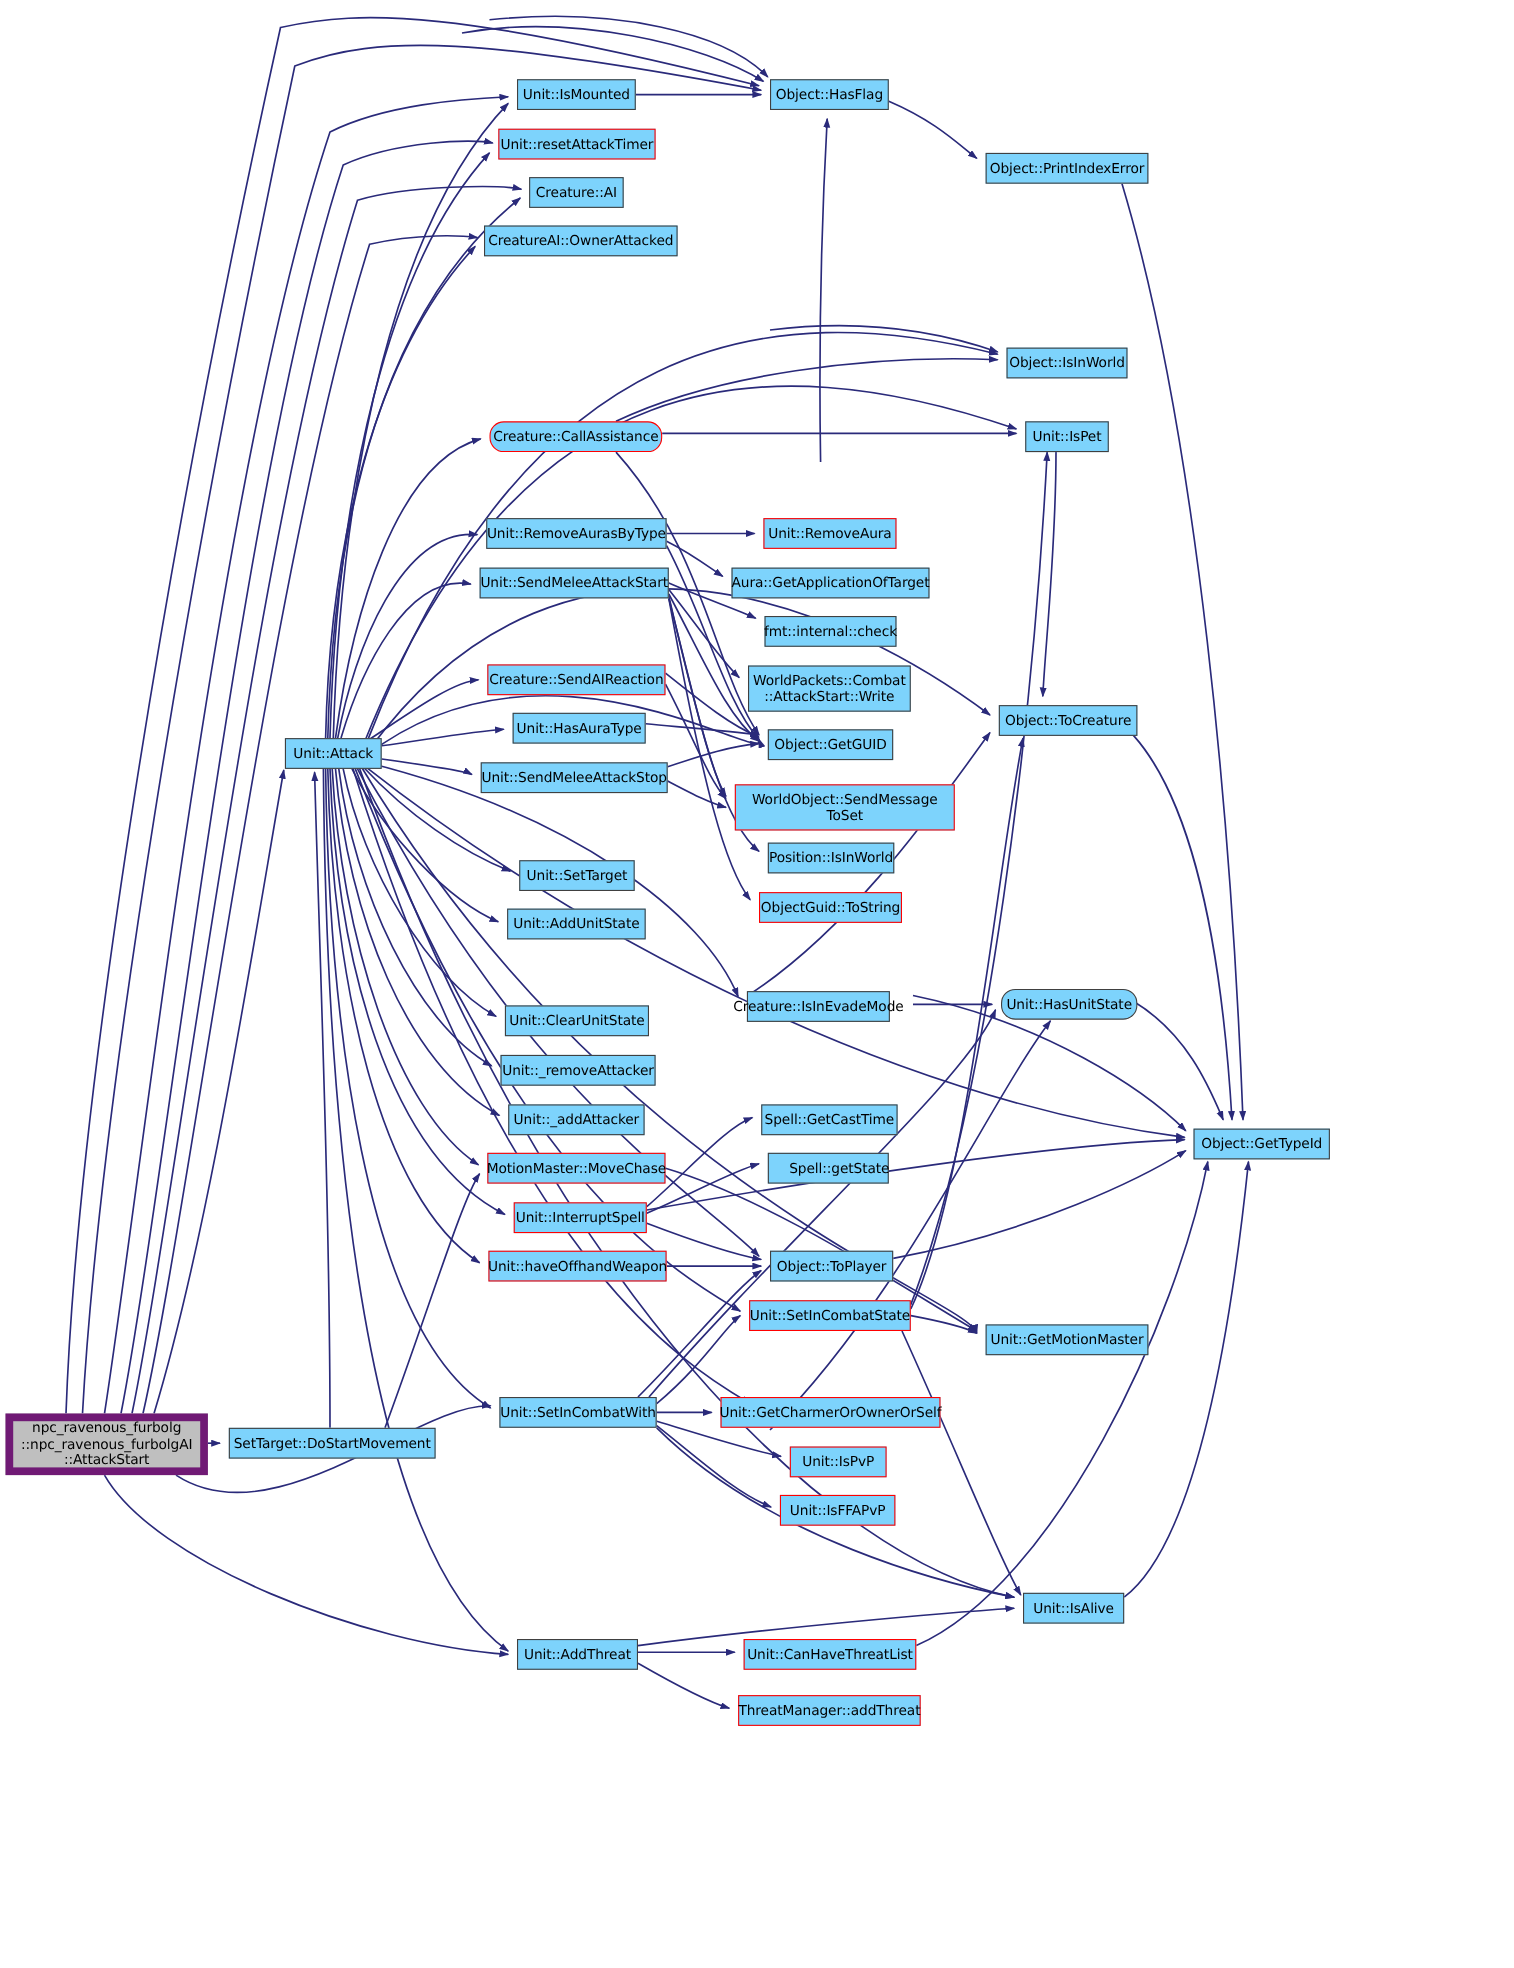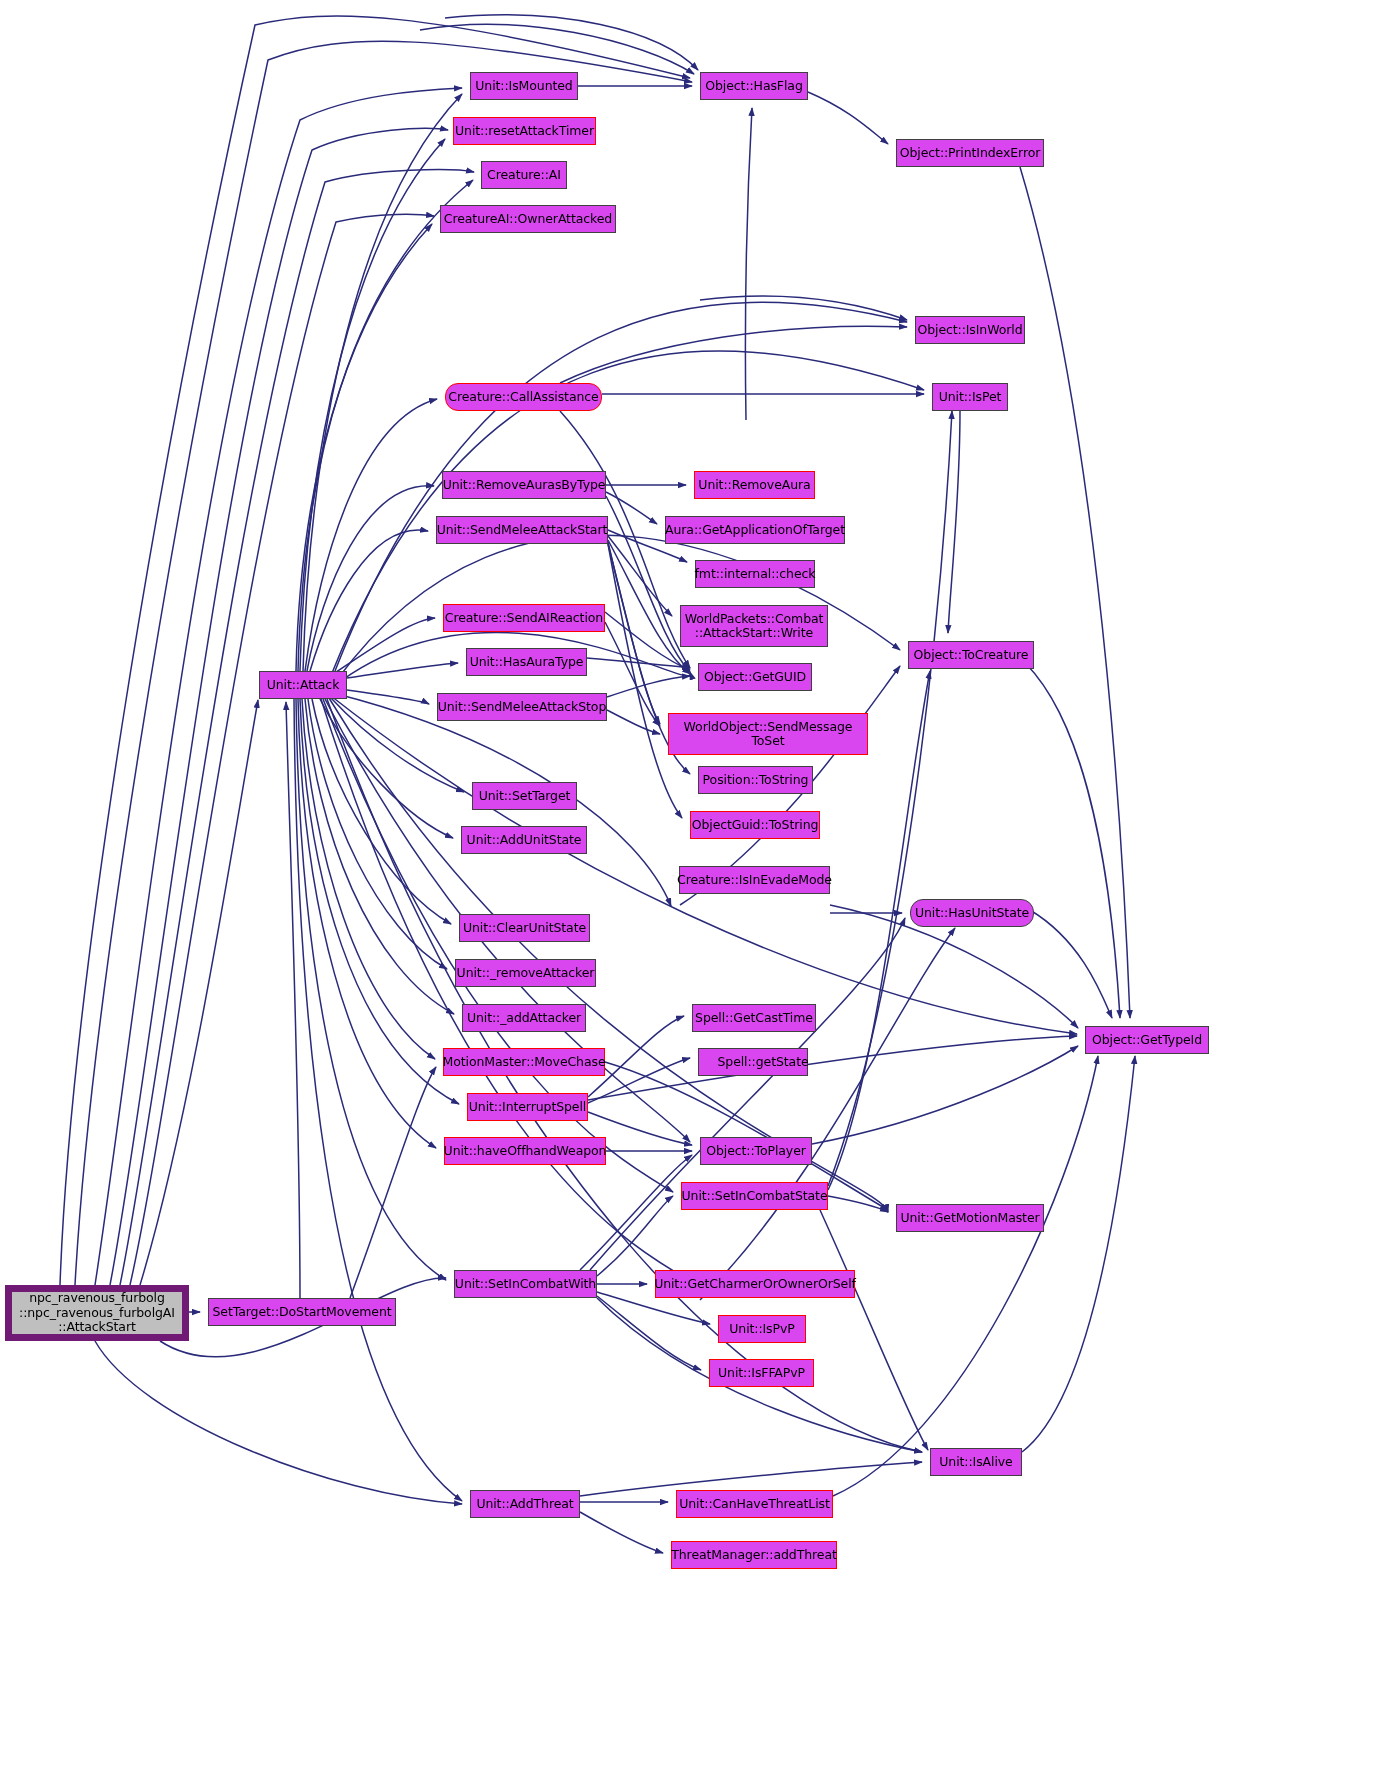--- a/index.html
+++ b/index.html
@@ -22,21 +22,21 @@
     height: 1789px;
     pointer-events: none;
   }
   .node {
     position: absolute;
     box-sizing: border-box;
     display: flex;
     align-items: center;
     justify-content: center;
     text-align: center;
-    background: #d946ef;
+    background: #7dd3fc;
     border: 1px solid #404040;
     color: #000000;
     font-size: 12.5px;
     line-height: 14.5px;
     white-space: pre;
     letter-spacing: -0.1px;
   }
   .node.red {
     border-color: #ff0000;
   }
@@ -250,24 +250,24 @@
     <div class="node" style="left: 915px; top: 316px; width: 110px; height: 28px;">Object::IsInWorld</div>
     <div class="node" style="left: 932px; top: 383px; width: 76px; height: 28px;">Unit::IsPet</div>
     <div class="node red" style="left: 694px; top: 471px; width: 121px; height: 28px;">Unit::RemoveAura</div>
     <div class="node" style="left: 665px; top: 516px; width: 180px; height: 28px;">Aura::GetApplicationOfTarget</div>
     <div class="node" style="left: 695px; top: 560px; width: 120px; height: 28px;">fmt::internal::check</div>
     <div class="node" style="left: 680px; top: 605px; width: 148px; height: 42px;">WorldPackets::Combat
 ::AttackStart::Write</div>
     <div class="node" style="left: 698px; top: 663px; width: 114px; height: 28px;">Object::GetGUID</div>
     <div class="node red" style="left: 668px; top: 713px; width: 200px; height: 42px;">WorldObject::SendMessage
 ToSet</div>
-    <div class="node" style="left: 698px; top: 766px; width: 115px; height: 28px;">Position::ToString</div>
+    <div class="node" style="left: 698px; top: 766px; width: 115px; height: 28px;">Position::IsInWorld</div>
     <div class="node red" style="left: 690px; top: 811px; width: 130px; height: 28px;">ObjectGuid::ToString</div>
     <div class="node" style="left: 908px; top: 641px; width: 126px; height: 28px;">Object::ToCreature</div>
-    <div class="node" style="left: 679px; top: 866px; width: 151px; height: 28px;">Creature::IsInEvadeMode</div>
+    <div class="node" style="left: 679px; top: 901px; width: 130px; height: 28px;">Creature::IsInEvadeMode</div>
     <div class="node" style="left: 910px; top: 899px; width: 124px; height: 28px; border-radius: 13px;">Unit::HasUnitState</div>
     <div class="node" style="left: 692px; top: 1004px; width: 124px; height: 28px;">Spell::GetCastTime</div>
     <div class="node" style="left: 698px; top: 1048px; width: 110px; height: 28px; padding-left: 20px;">Spell::getState</div>
     <div class="node" style="left: 700px; top: 1137px; width: 112px; height: 28px;">Object::ToPlayer</div>
     <div class="node" style="left: 1085px; top: 1026px; width: 124px; height: 28px;">Object::GetTypeId</div>
     <div class="node red" style="left: 681px; top: 1182px; width: 147px; height: 28px;">Unit::SetInCombatState</div>
     <div class="node" style="left: 896px; top: 1204px; width: 148px; height: 28px;">Unit::GetMotionMaster</div>
     <div class="node red" style="left: 655px; top: 1270px; width: 200px; height: 28px;">Unit::GetCharmerOrOwnerOrSelf</div>
     <div class="node red" style="left: 718px; top: 1315px; width: 88px; height: 28px;">Unit::IsPvP</div>
     <div class="node red" style="left: 709px; top: 1359px; width: 105px; height: 28px;">Unit::IsFFAPvP</div>

